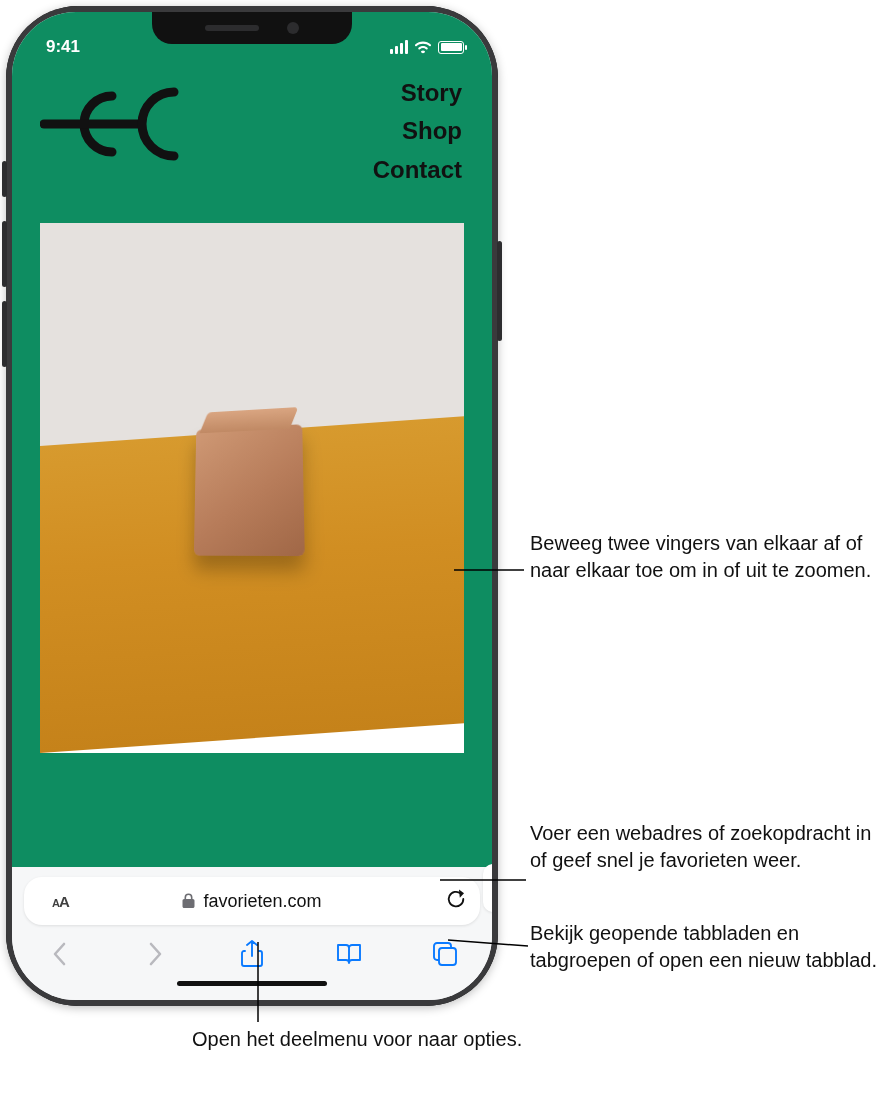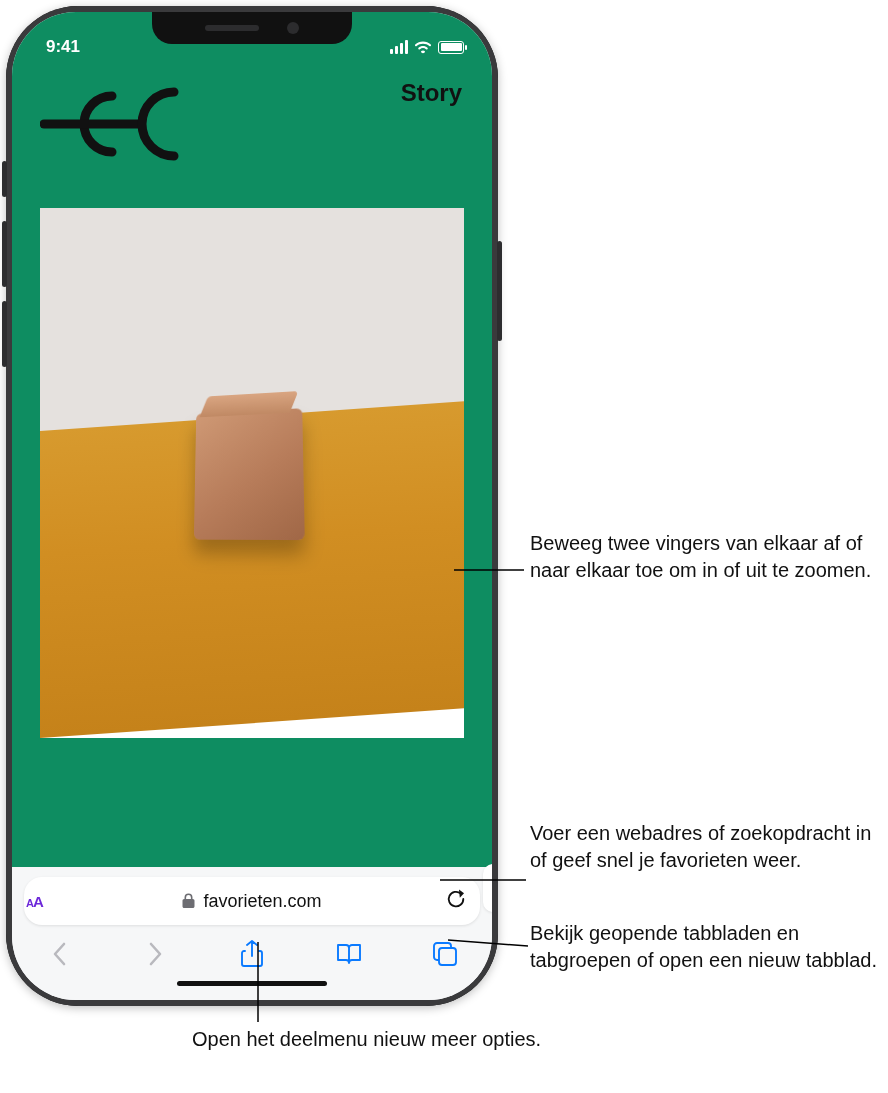--- a/index.html
+++ b/index.html
@@ -137,21 +137,21 @@
   }
   .addr {
     background:#fff;
     border-radius: 18px;
     height: 48px;
     display:flex; align-items:center; justify-content:center; gap:8px;
     box-shadow: 0 1px 3px rgba(0,0,0,.1);
     position:relative;
   }
   .addr .aA {
-    position:absolute; left:2px; font-weight:700; font-size:15px; color:#6d28d9;
+    position:absolute; left:28px; font-weight:700; font-size:15px; color:#404040;
     letter-spacing:-1px;
   }
   .addr .aA small { font-size:11px; font-weight:700; }
   .addr .lock svg { display:block; }
   .addr .url { font-size:18px; color:#111; }
   .addr .reload { position:absolute; right:14px; color:#111; }
 
   .toolbar {
     display:flex; justify-content:space-between; align-items:center;
     padding: 14px 20px 2px;
@@ -224,20 +224,26 @@
           <g stroke="#111" stroke-width="9" fill="none" stroke-linecap="round">
             <path d="M72 22 A28 28 0 1 0 72 78"></path>
             <line x1="4" y1="50" x2="98" y2="50"></line>
             <path d="M134 18 A32 32 0 0 0 134 82"></path>
           </g>
         </svg>
         <div class="nav">
           <div>
               <span>Story</span>
             </div>
+          <div>
+              <span>Shop</span>
+            </div>
+          <div>
+              <span>Contact</span>
+            </div>
         </div>
       </div>
 
       <div class="photo-wrap">
         <div class="photo-bg-top"></div>
         <div class="photo-bg-bottom"></div>
         <div class="clay"></div>
       </div>
     </div>
 
@@ -311,14 +317,14 @@
   <line x1="0" y1="10" x2="80" y2="16" stroke-width="1.5"></line>
 </svg>
 <div class="callout" style="left:530px; top:920px">
   <span>Bekijk geopende tabbladen en tabgroepen of open een nieuw tabblad.</span>
 </div>
 
 <svg class="callout-line" style="left:253px; top:942px" width="10" height="90">
   <line x1="5" y1="0" x2="5" y2="80" stroke-width="1.5"></line>
 </svg>
 <div class="callout" style="left:192px; top:1026px">
-  <span>Open het deelmenu nieuw meer opties.</span>
+  <span>Open het deelmenu voor naar opties.</span>
 </div>
 
 </body></html>

